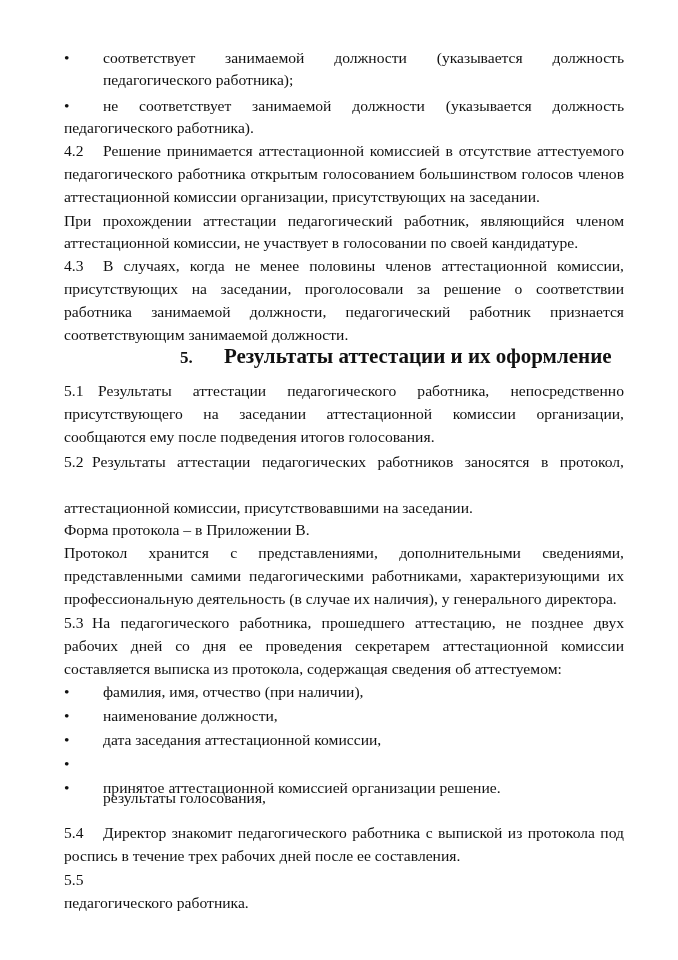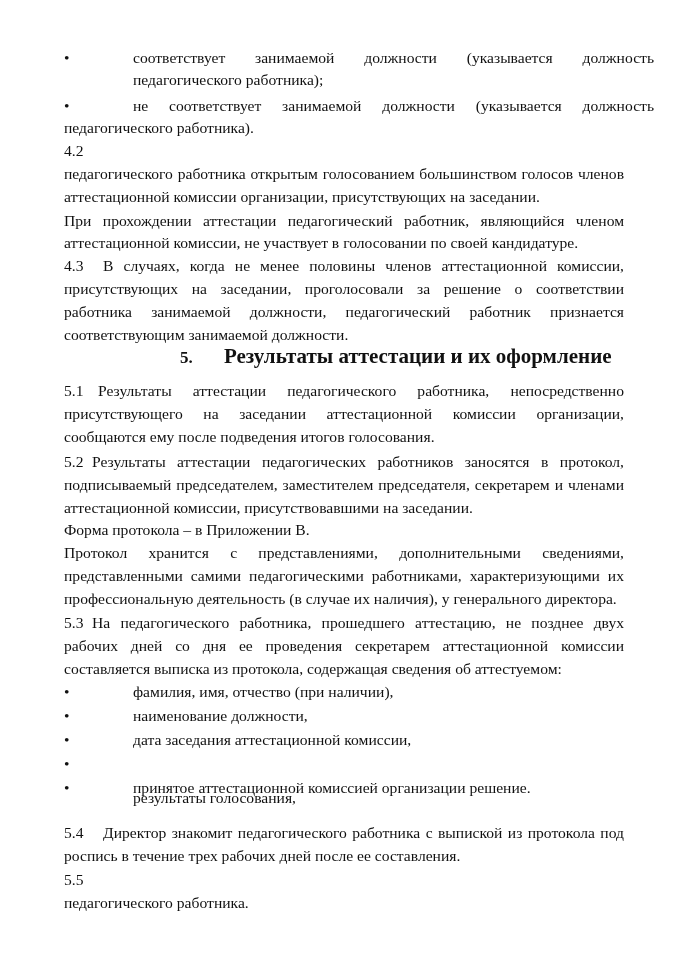--- a/index.html
+++ b/index.html
@@ -8,21 +8,21 @@
     font-family: "Liberation Serif", "DejaVu Serif", serif;
     color: #111111;
     font-size: 15.6px;
   }
   .page { position: absolute; left: 0; top: 0; width: 678px; height: 960px; }
   .line {
     position: absolute; left: 64px; width: 560px; white-space: nowrap;
     line-height: 20px; height: 20px;
   }
   .just { text-align: justify; text-align-last: justify; }
-  .ind { left: 103px; width: 521px; margin-left: 30px; }
+  .ind { left: 103px; width: 521px; }
   .bullet { position: absolute; left: 64px; width: 10px; line-height: 20px; height: 20px; }
   .heading {
     position: absolute; left: 180px; top: 345px; font-weight: bold;
     line-height: 22px; height: 22px; white-space: nowrap;
   }
   .heading .hnum { font-size: 17px; display: inline-block; width: 44px; }
   .heading .htext { font-size: 21px; }
 </style>
 </head>
 <body>
@@ -31,20 +31,21 @@
 
   <div class="bullet" style="top:48px">•</div>
   <div class="line ind just" style="top:48px">соответствует занимаемой должности (указывается должность</div>
   <div class="line ind" style="top:70px">педагогического работника);</div>
 
   <div class="bullet" style="top:96px">•</div>
   <div class="line ind just" style="top:96px">не соответствует занимаемой должности (указывается должность</div>
   <div class="line" style="top:118px">педагогического работника).</div>
 
   <div class="line" style="top:141px; width:40px">4.2</div>
+  <div class="line just" style="top:141px; left:103px; width:521px">Решение принимается аттестационной комиссией в отсутствие аттестуемого</div>
   <div class="line just" style="top:164px">педагогического работника открытым голосованием большинством голосов членов</div>
   <div class="line" style="top:187px">аттестационной комиссии организации, присутствующих на заседании.</div>
 
   <div class="line just" style="top:211px">При прохождении аттестации педагогический работник, являющийся членом</div>
   <div class="line" style="top:233px">аттестационной комиссии, не участвует в голосовании по своей кандидатуре.</div>
 
   <div class="line" style="top:256px; width:40px">4.3</div>
   <div class="line just" style="top:256px; left:103px; width:521px">В случаях, когда не менее половины членов аттестационной комиссии,</div>
   <div class="line just" style="top:279px">присутствующих на заседании, проголосовали за решение о соответствии</div>
   <div class="line just" style="top:302px">работника занимаемой должности, педагогический работник признается</div>
@@ -54,21 +55,20 @@
     <span class="hnum">5.</span><span class="htext">Результаты аттестации и их оформление</span>
   </div>
 
   <div class="line" style="top:381px; width:40px">5.1</div>
   <div class="line just" style="top:381px; left:98px; width:526px">Результаты аттестации педагогического работника, непосредственно</div>
   <div class="line just" style="top:404px">присутствующего на заседании аттестационной комиссии организации,</div>
   <div class="line" style="top:427px">сообщаются ему после подведения итогов голосования.</div>
 
   <div class="line" style="top:452px; width:30px">5.2</div>
   <div class="line just" style="top:452px; left:92px; width:532px">Результаты аттестации педагогических работников заносятся в протокол,</div>
-  <div class="line just" style="top:475px">подписываемый председателем, заместителем председателя, секретарем и членами</div>
   <div class="line" style="top:498px">аттестационной комиссии, присутствовавшими на заседании.</div>
 
   <div class="line" style="top:520px">Форма протокола – в Приложении В.</div>
 
   <div class="line just" style="top:566px">представленными самими педагогическими работниками, характеризующими их</div>
   <div class="line just" style="top:543px">Протокол хранится с представлениями, дополнительными сведениями,</div>
   <div class="line" style="top:589px">профессиональную деятельность (в случае их наличия), у генерального директора.</div>
 
   <div class="line" style="top:613px; width:30px">5.3</div>
   <div class="line just" style="top:613px; left:92px; width:532px">На педагогического работника, прошедшего аттестацию, не позднее двух</div>

